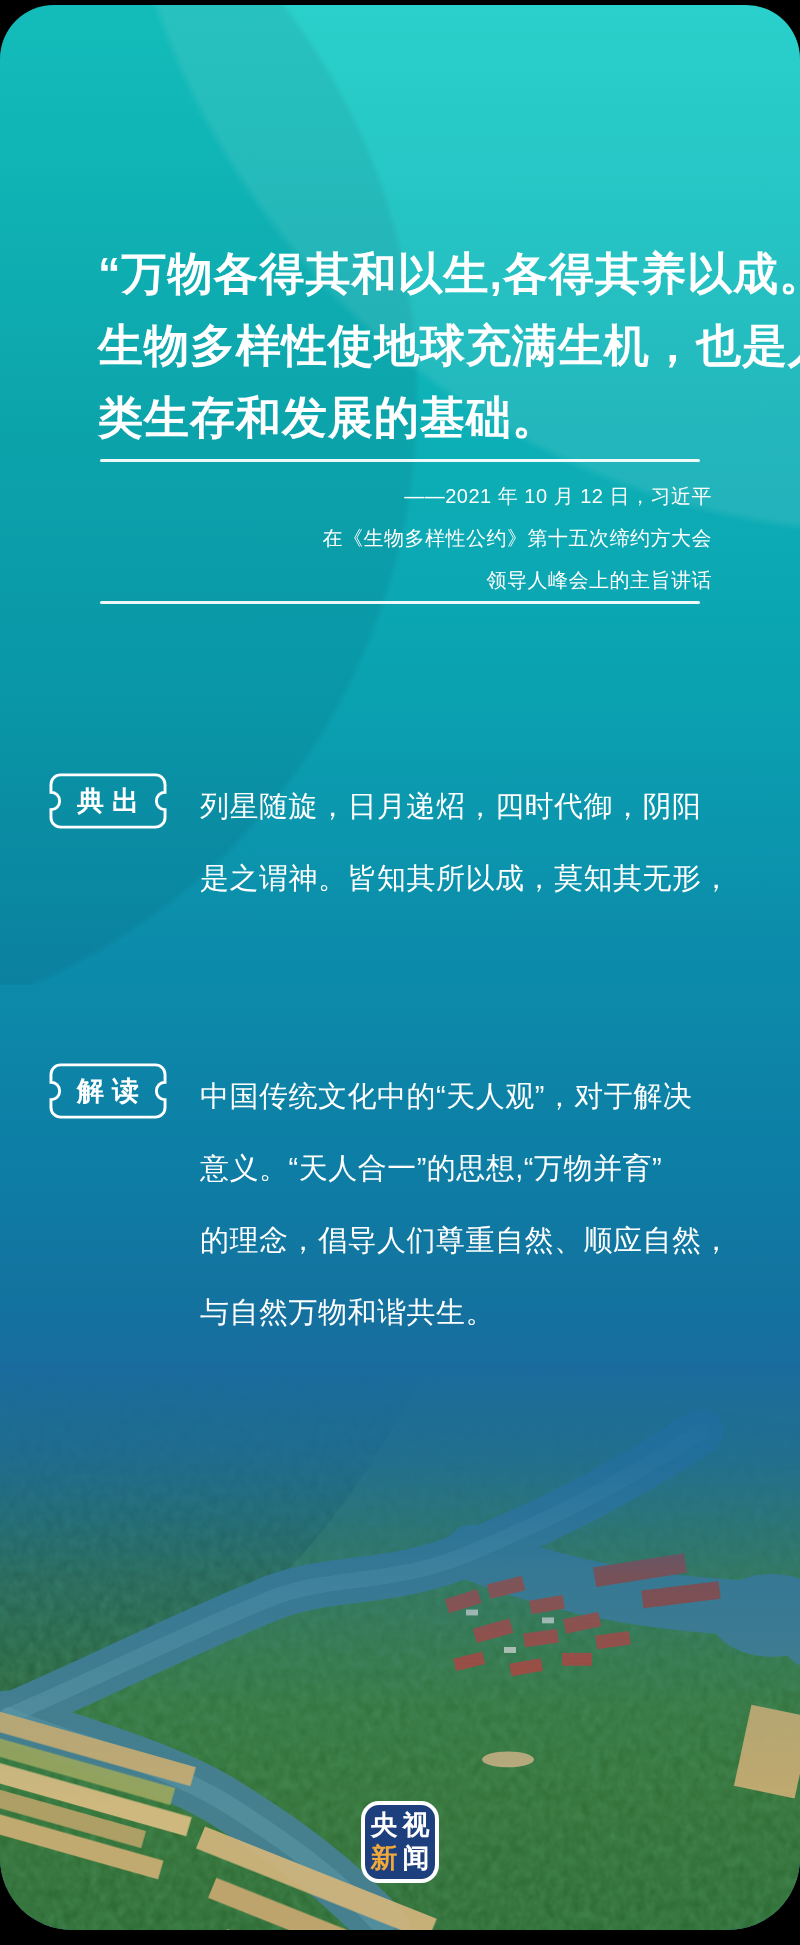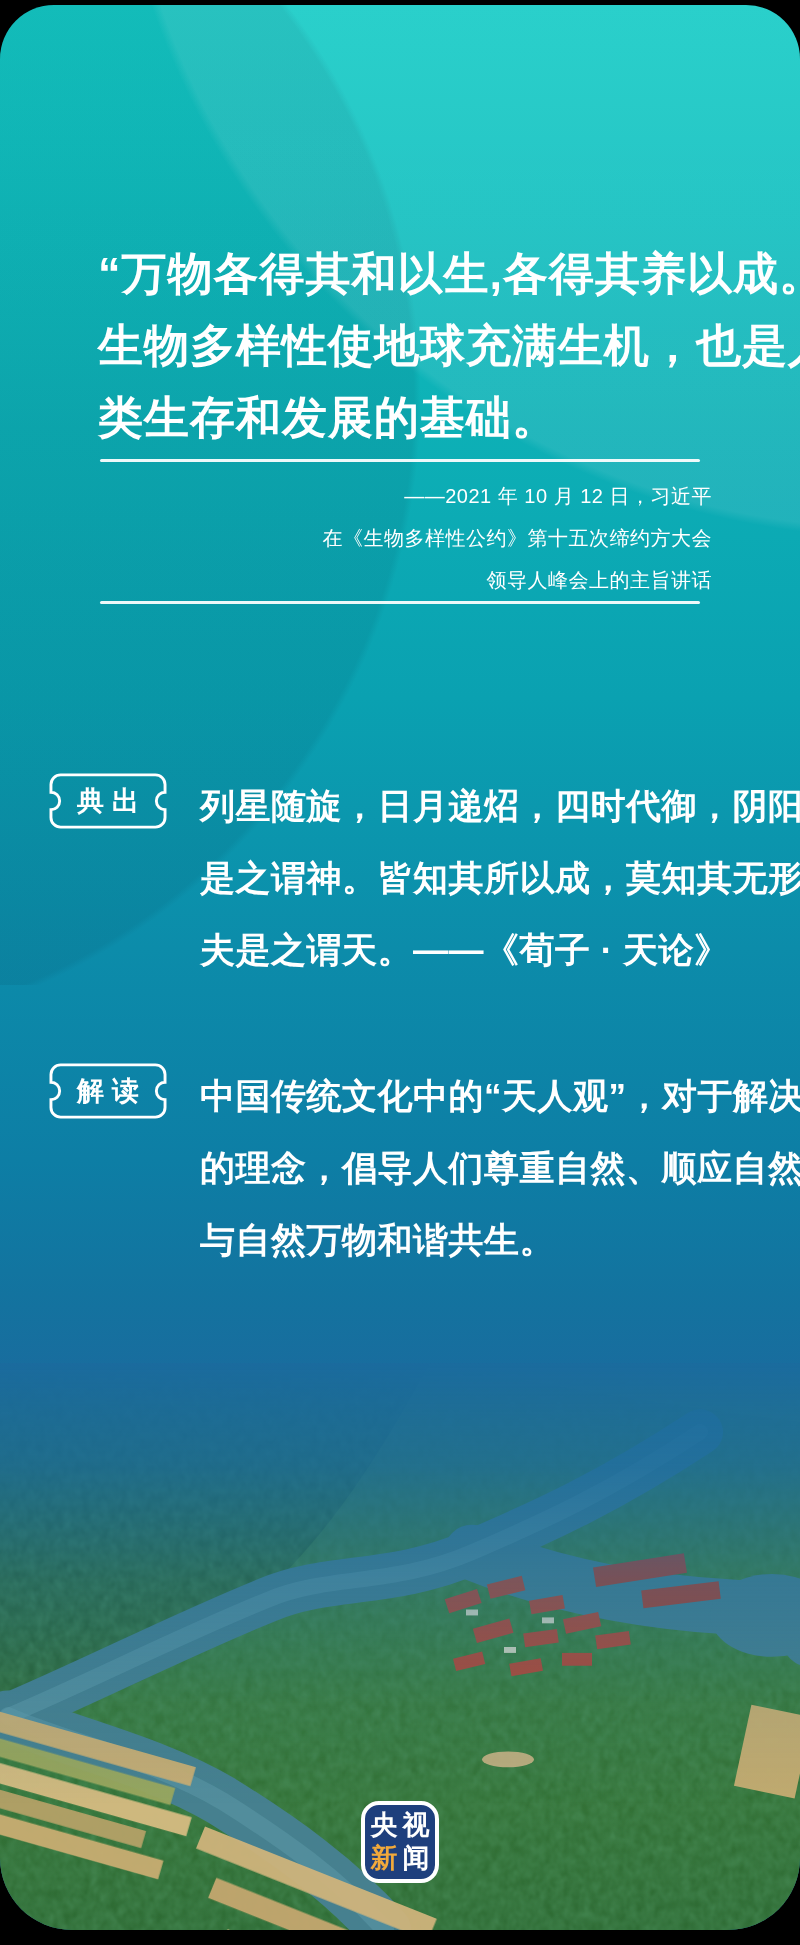--- a/index.html
+++ b/index.html
@@ -24,22 +24,22 @@
     color:#fff;font-size:20px;line-height:42px;font-weight:400;letter-spacing:0.5px;}
   .attribution div{white-space:nowrap;}
   .section{position:absolute;left:0;right:0;}
   .section.s1{top:765px}
   .section.s2{top:1055px}
   .badge{position:absolute;left:48px;top:2px;width:120px;height:58px;}
   .badge svg{position:absolute;inset:0;width:100%;height:100%;}
   .badge-label{position:absolute;inset:0;display:flex;align-items:center;justify-content:center;
     color:#fff;font-family:Liberation Serif, serif;font-weight:700;font-size:27px;
     letter-spacing:8px;padding-left:8px;}
-  .section-text{margin:0 52px 0 200px;color:#fff;font-size:35px;line-height:72px;
-    font-weight:700;letter-spacing:0.5px;}
+  .section-text{margin:0 52px 0 200px;color:#fff;font-size:29px;line-height:72px;
+    font-weight:400;letter-spacing:0.5px;}
   .section-text div{white-space:nowrap;}
   .photo{position:absolute;left:0;right:0;top:1358px;bottom:0;}
   .photo svg{width:100%;height:100%;display:block;}
   .logo{position:absolute;left:361px;top:1796px;width:78px;height:82px;box-sizing:border-box;
     background:#1e3f7d;border:4px solid #fff;border-radius:18px;
     display:grid;grid-template-columns:1fr 1fr;grid-template-rows:1fr 1fr;
     place-items:center;padding:4px 3px;color:#fff;font-size:27px;font-weight:700;line-height:1;}
   .logo .accent{color:#f2a93b;}
 </style>
 </head>
@@ -69,35 +69,35 @@
       <svg viewBox="0 0 124 60">
         <path d="M 13 3 H 111 A 10 10 0 0 1 121 13 V 21 A 9 9 0 0 0 121 39 V 47
                  A 10 10 0 0 1 111 57 H 13 A 10 10 0 0 1 3 47 V 39 A 9 9 0 0 0 3 21
                  V 13 A 10 10 0 0 1 13 3 Z" fill="none" stroke="#ffffff" stroke-width="3"></path>
       </svg>
       <span class="badge-label">典出</span>
     </div>
     <div class="section-text">
       <div>列星随旋，日月递炤，四时代御，阴阳</div>
       <div>是之谓神。皆知其所以成，莫知其无形，</div>
-      <div>夫是之谓天。——《荀子 · 天论》</div>
     </div>
   </div>
 
   <div class="section s2">
     <div class="badge">
       <svg viewBox="0 0 124 60">
         <path d="M 13 3 H 111 A 10 10 0 0 1 121 13 V 21 A 9 9 0 0 0 121 39 V 47
                  A 10 10 0 0 1 111 57 H 13 A 10 10 0 0 1 3 47 V 39 A 9 9 0 0 0 3 21
                  V 13 A 10 10 0 0 1 13 3 Z" fill="none" stroke="#ffffff" stroke-width="3"></path>
       </svg>
       <span class="badge-label">解读</span>
     </div>
     <div class="section-text">
       <div>中国传统文化中的“天人观”，对于解决</div>
+      <div>意义。“天人合一”的思想,“万物并育”</div>
       <div>的理念，倡导人们尊重自然、顺应自然，</div>
       <div>与自然万物和谐共生。</div>
     </div>
   </div>
 
   <div class="photo">
     <svg viewBox="0 0 800 575" preserveAspectRatio="none">
       <defs>
         <linearGradient id="pgrad" x1="0" y1="0" x2="0" y2="1">
           <stop offset="0" stop-color="#477f3f"></stop>

